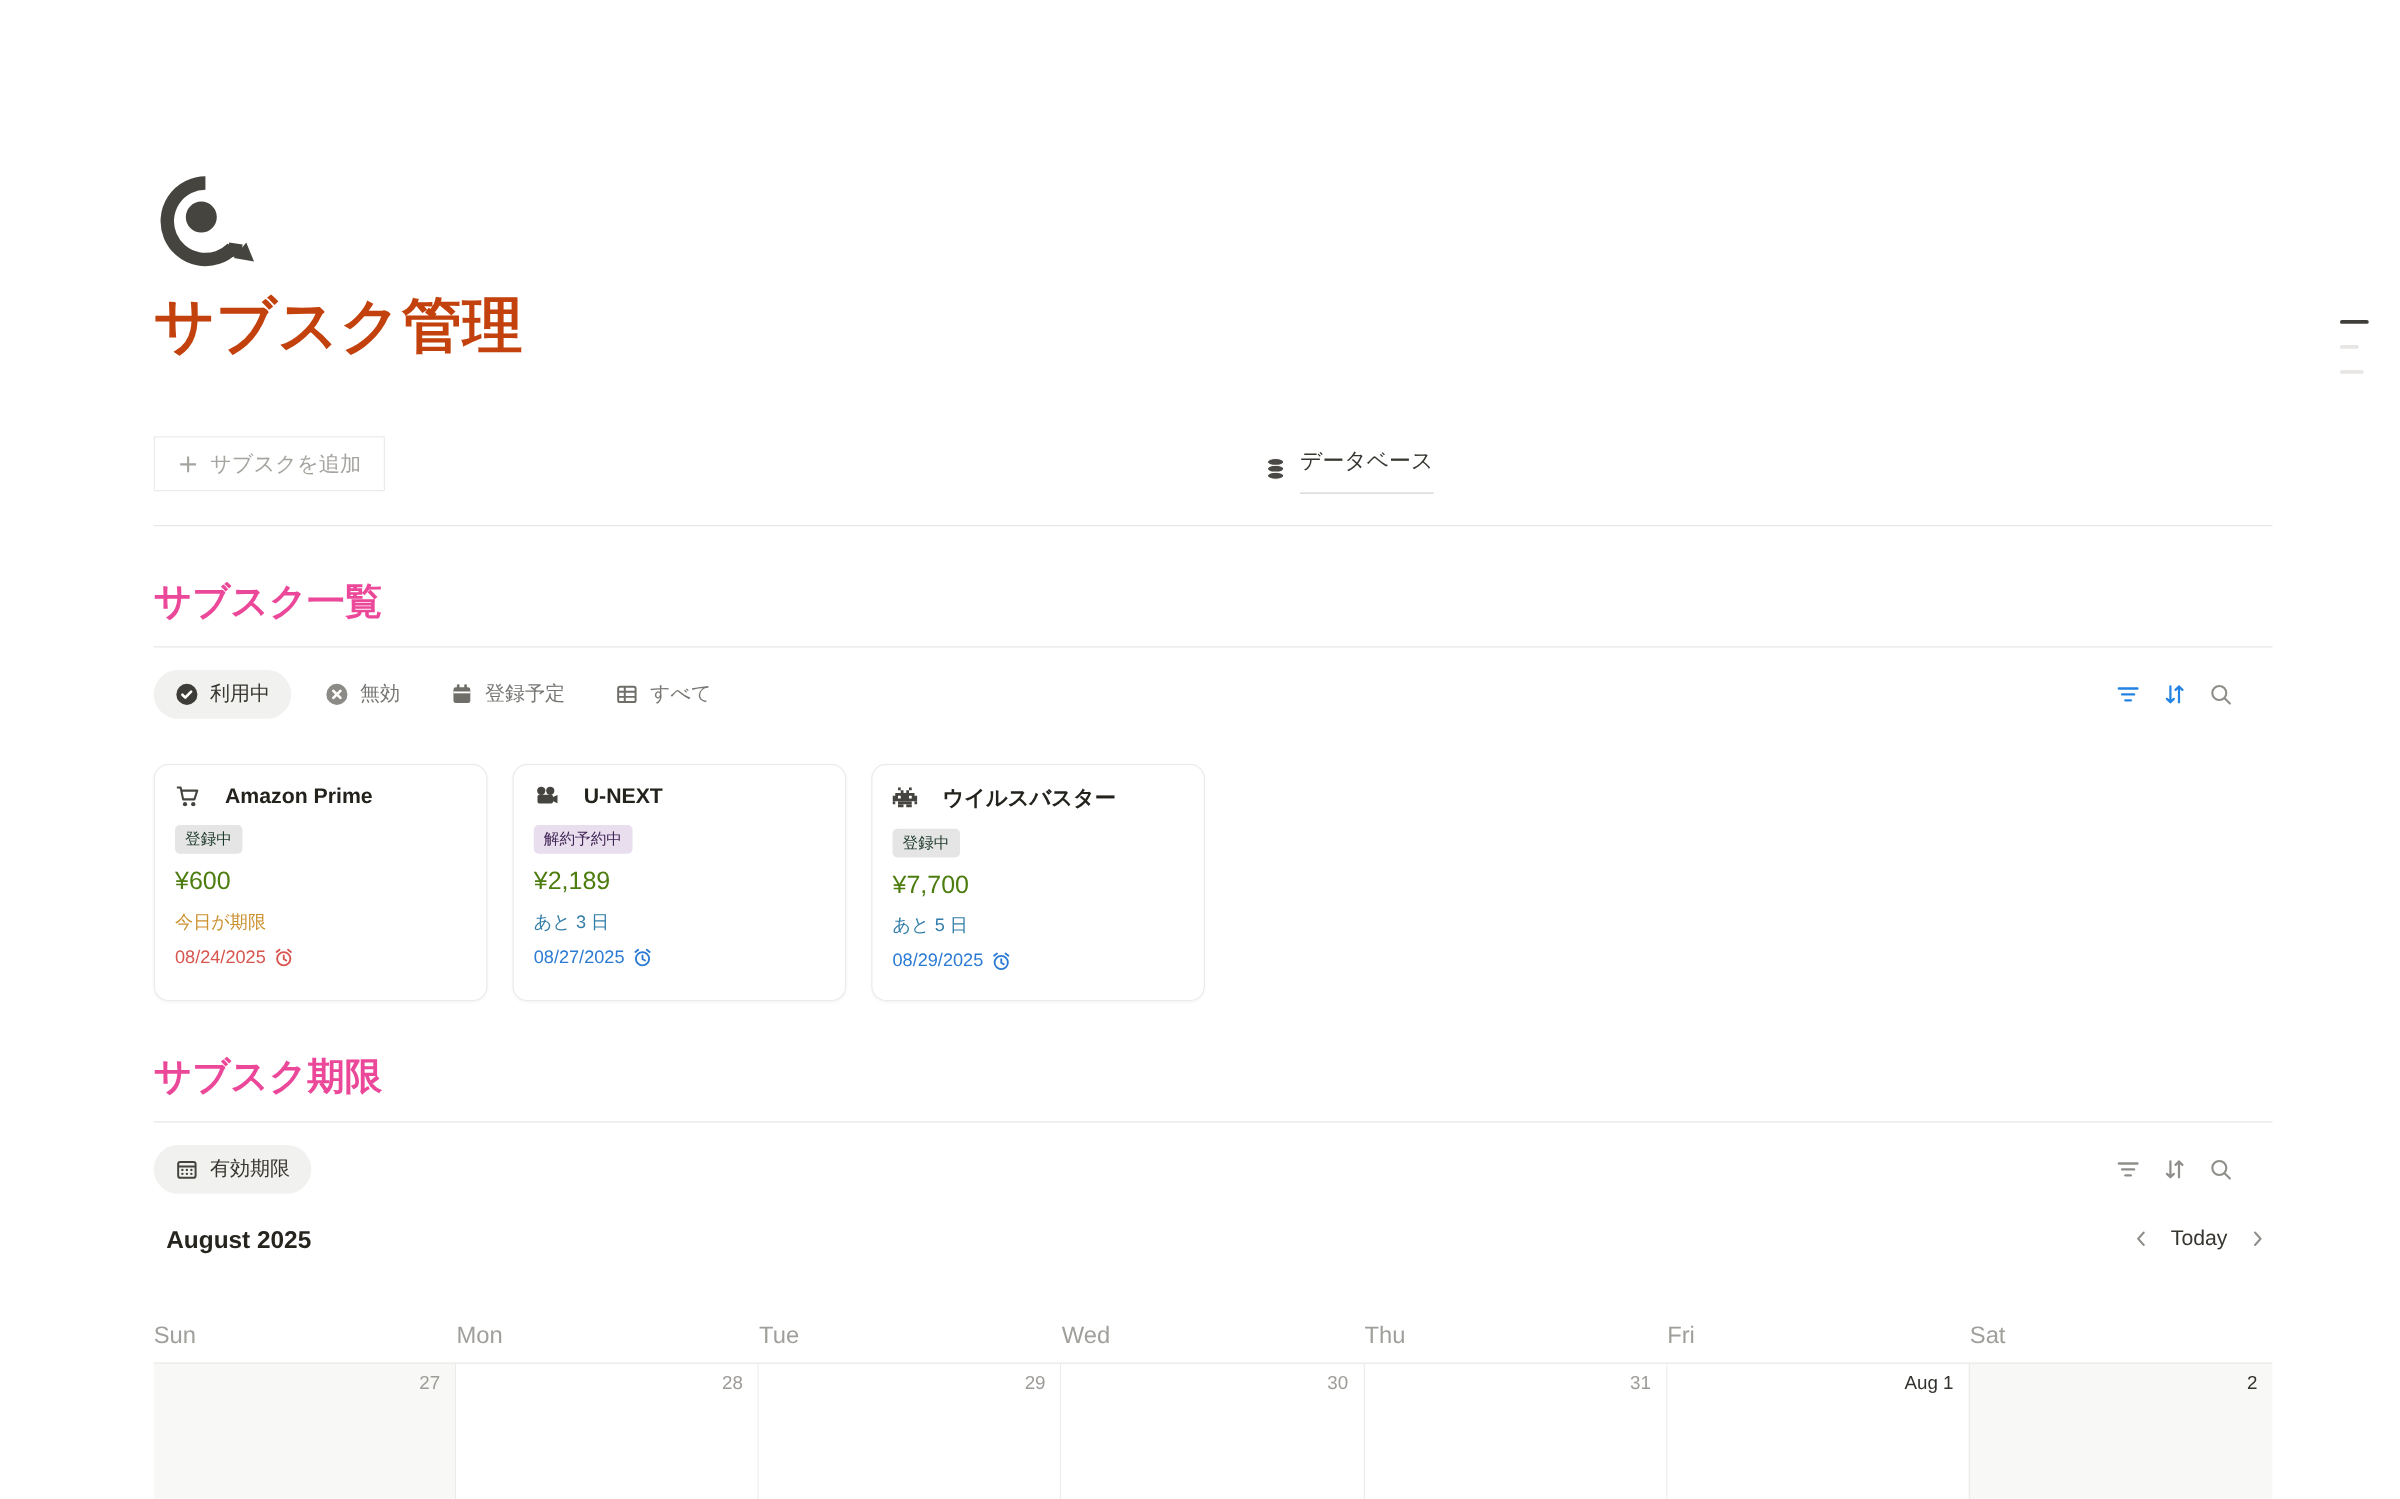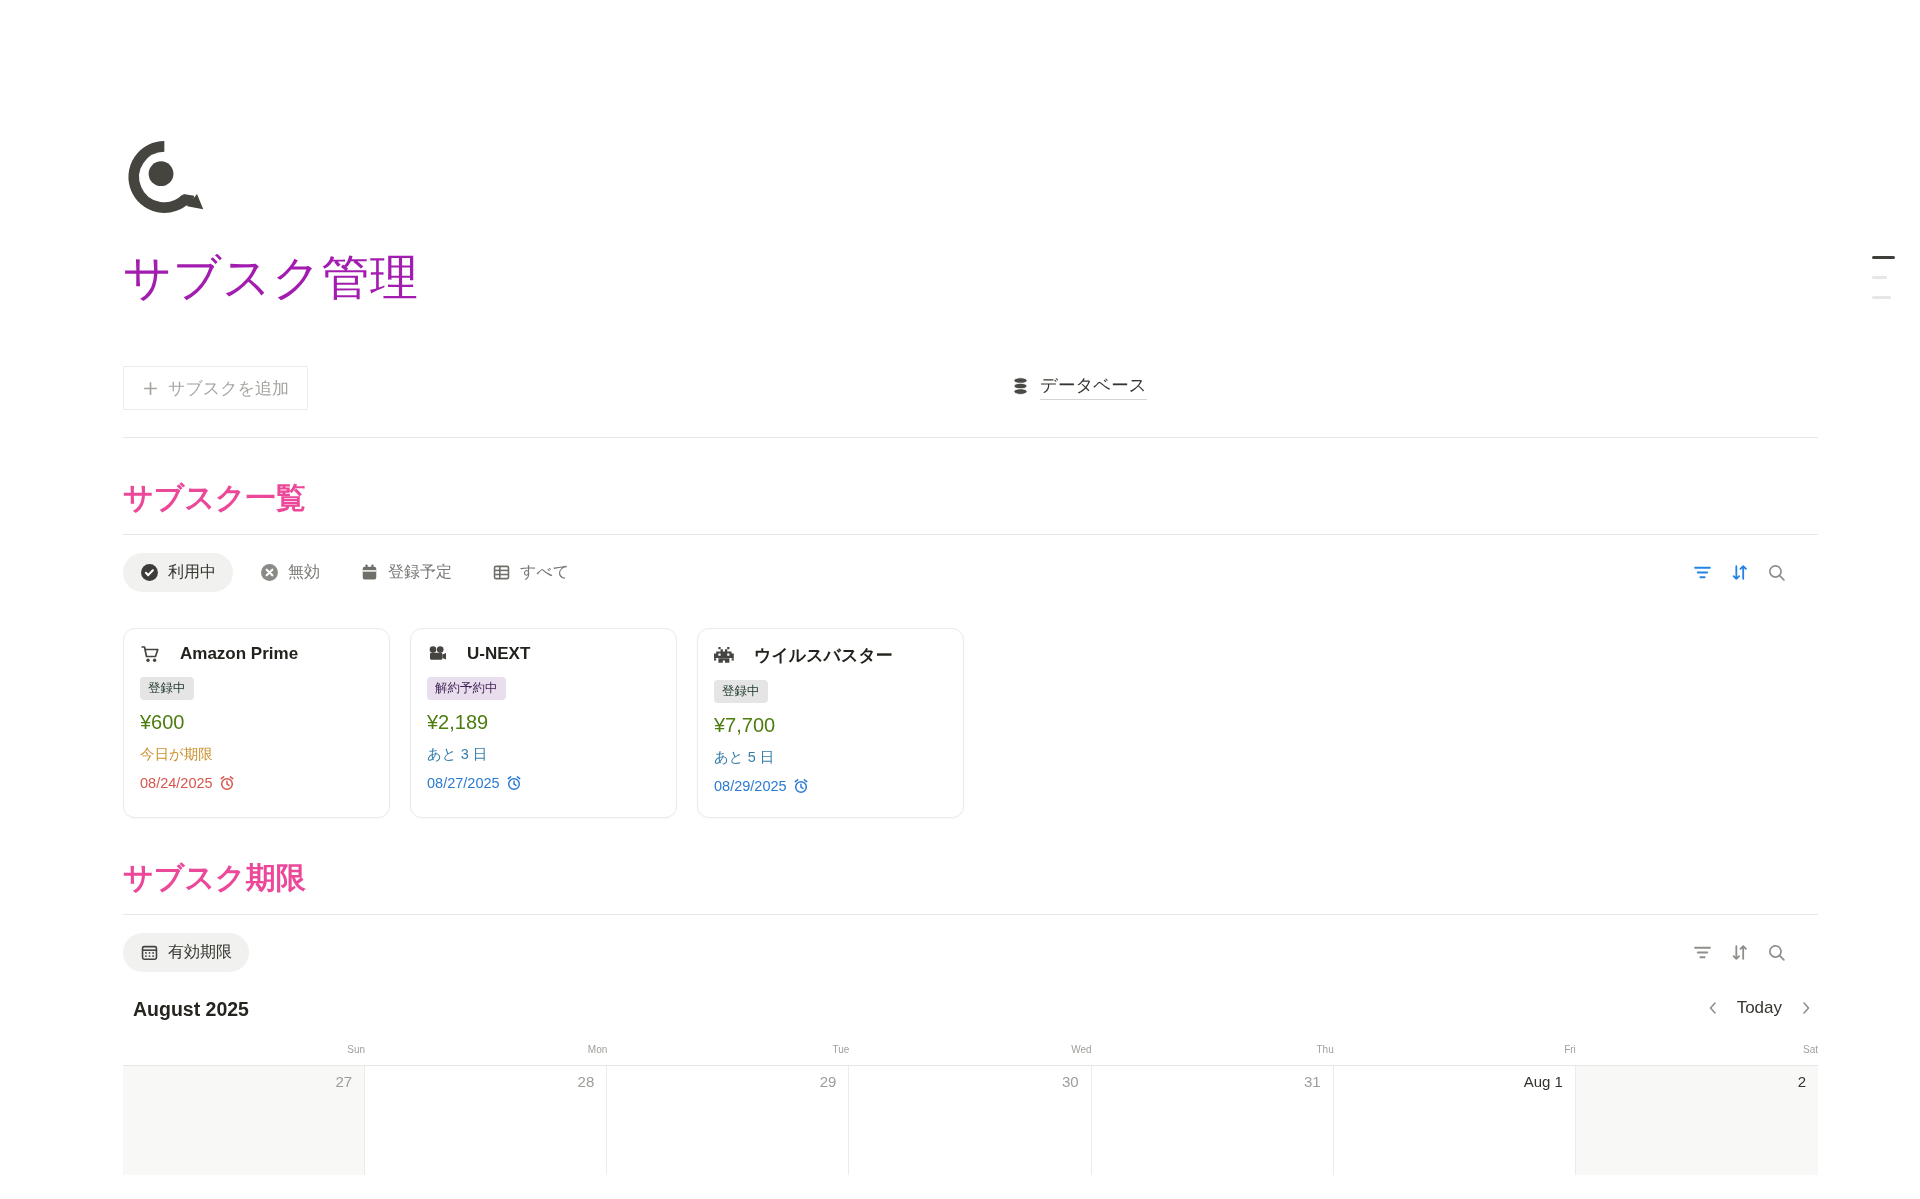--- a/index.html
+++ b/index.html
@@ -2,30 +2,30 @@
 <html><head>
 <meta charset="utf-8">
 <style>
   * { margin:0; padding:0; box-sizing:border-box; }
   html,body { width:1920px; height:1199px; background:#ffffff; overflow:hidden;
     font-family:"Liberation Sans","DejaVu Sans",sans-serif; color:#37352f; }
   .content { position:absolute; left:123px; top:0; width:1695px; }
 
   
   .page-icon { margin-top:130px; width:86px; height:94px; color:#45443e; }
-  .page-title { margin-top:22px; font-size:48px; font-weight:400; color:#a21caf; letter-spacing:0.5px; }
+  .page-title { margin-top:5px; font-size:48px; font-weight:700; color:#c2410c; letter-spacing:0.5px; }
 
   .action-row { position:relative; margin-top:56px; height:44px; }
   .add-btn { position:absolute; left:0; top:0; display:inline-flex; align-items:center; gap:9px;
     height:44px; padding:0 18px; border:1px solid #ebebea; border-radius:1px; background:#fff;
     color:#a5a49f; font-size:17px; cursor:pointer; }
   .add-btn svg { color:#a5a49f; }
   .db-link { position:absolute; left:888px; top:7px; display:inline-flex; align-items:center; gap:10px;
     font-size:17.5px; color:#37352f; cursor:pointer; }
-  .db-link .lbl { border-bottom:1px solid #d6d4cf; padding-bottom:2px; }
+  .db-link .lbl { border-bottom:1px solid #d6d4cf; padding-bottom:14px; }
 
   .divider { height:1px; background:#e8e8e6; }
   .divider.top { margin-top:27px; }
 
   h2.section-heading { font-size:30px; font-weight:700; color:#ec4899; margin-top:40px; }
   .view-divider { height:1px; background:#e8e8e6; margin-top:15px; }
 
   
   .tabs-row { position:relative; margin-top:15px; height:44px; display:flex; align-items:center; gap:14px; }
   .tab { display:inline-flex; align-items:center; gap:9px; font-size:16px; color:#787774;
@@ -56,21 +56,21 @@
 
   .gap-between-sections { margin-top:46px; }
 
   
   .cal-header { position:relative; margin-top:24px; height:28px; }
   .cal-month { position:absolute; left:10px; top:0; font-size:19.5px; font-weight:700; color:#26241f; }
   .cal-nav { position:absolute; right:4px; top:0; display:flex; align-items:center; gap:16px; }
   .cal-nav .today { font-size:17px; color:#37352f; cursor:pointer; }
   .chev { width:16px; height:16px; color:#8f8e8b; cursor:pointer; display:inline-flex; }
   .weekday-row { display:grid; grid-template-columns:repeat(7,1fr); margin-top:14px; }
-  .weekday { text-align:right; font-size:10px; color:#a09f9b; padding:4px 0 10px; }
+  .weekday { text-align:left; font-size:19px; color:#a09f9b; padding:4px 0 10px;margin-top:31px; }
   .cal-grid { display:grid; grid-template-columns:repeat(7,1fr); border-top:1px solid #e7e7e5;
     height:110px; overflow:hidden; }
   .cal-cell { border-right:1px solid #ebebea; padding:7px 12px 0 0; text-align:right;
     font-size:15px; color:#34322e; background:#fff; cursor:pointer; }
   .cal-cell:last-child { border-right:none; }
   .cal-cell.weekend { background:#f8f8f6; }
   .cal-cell[data-other="true"] { color:#9e9c98; }
 
   
   .toc { position:absolute; right:25px; top:256px; cursor:pointer; }

